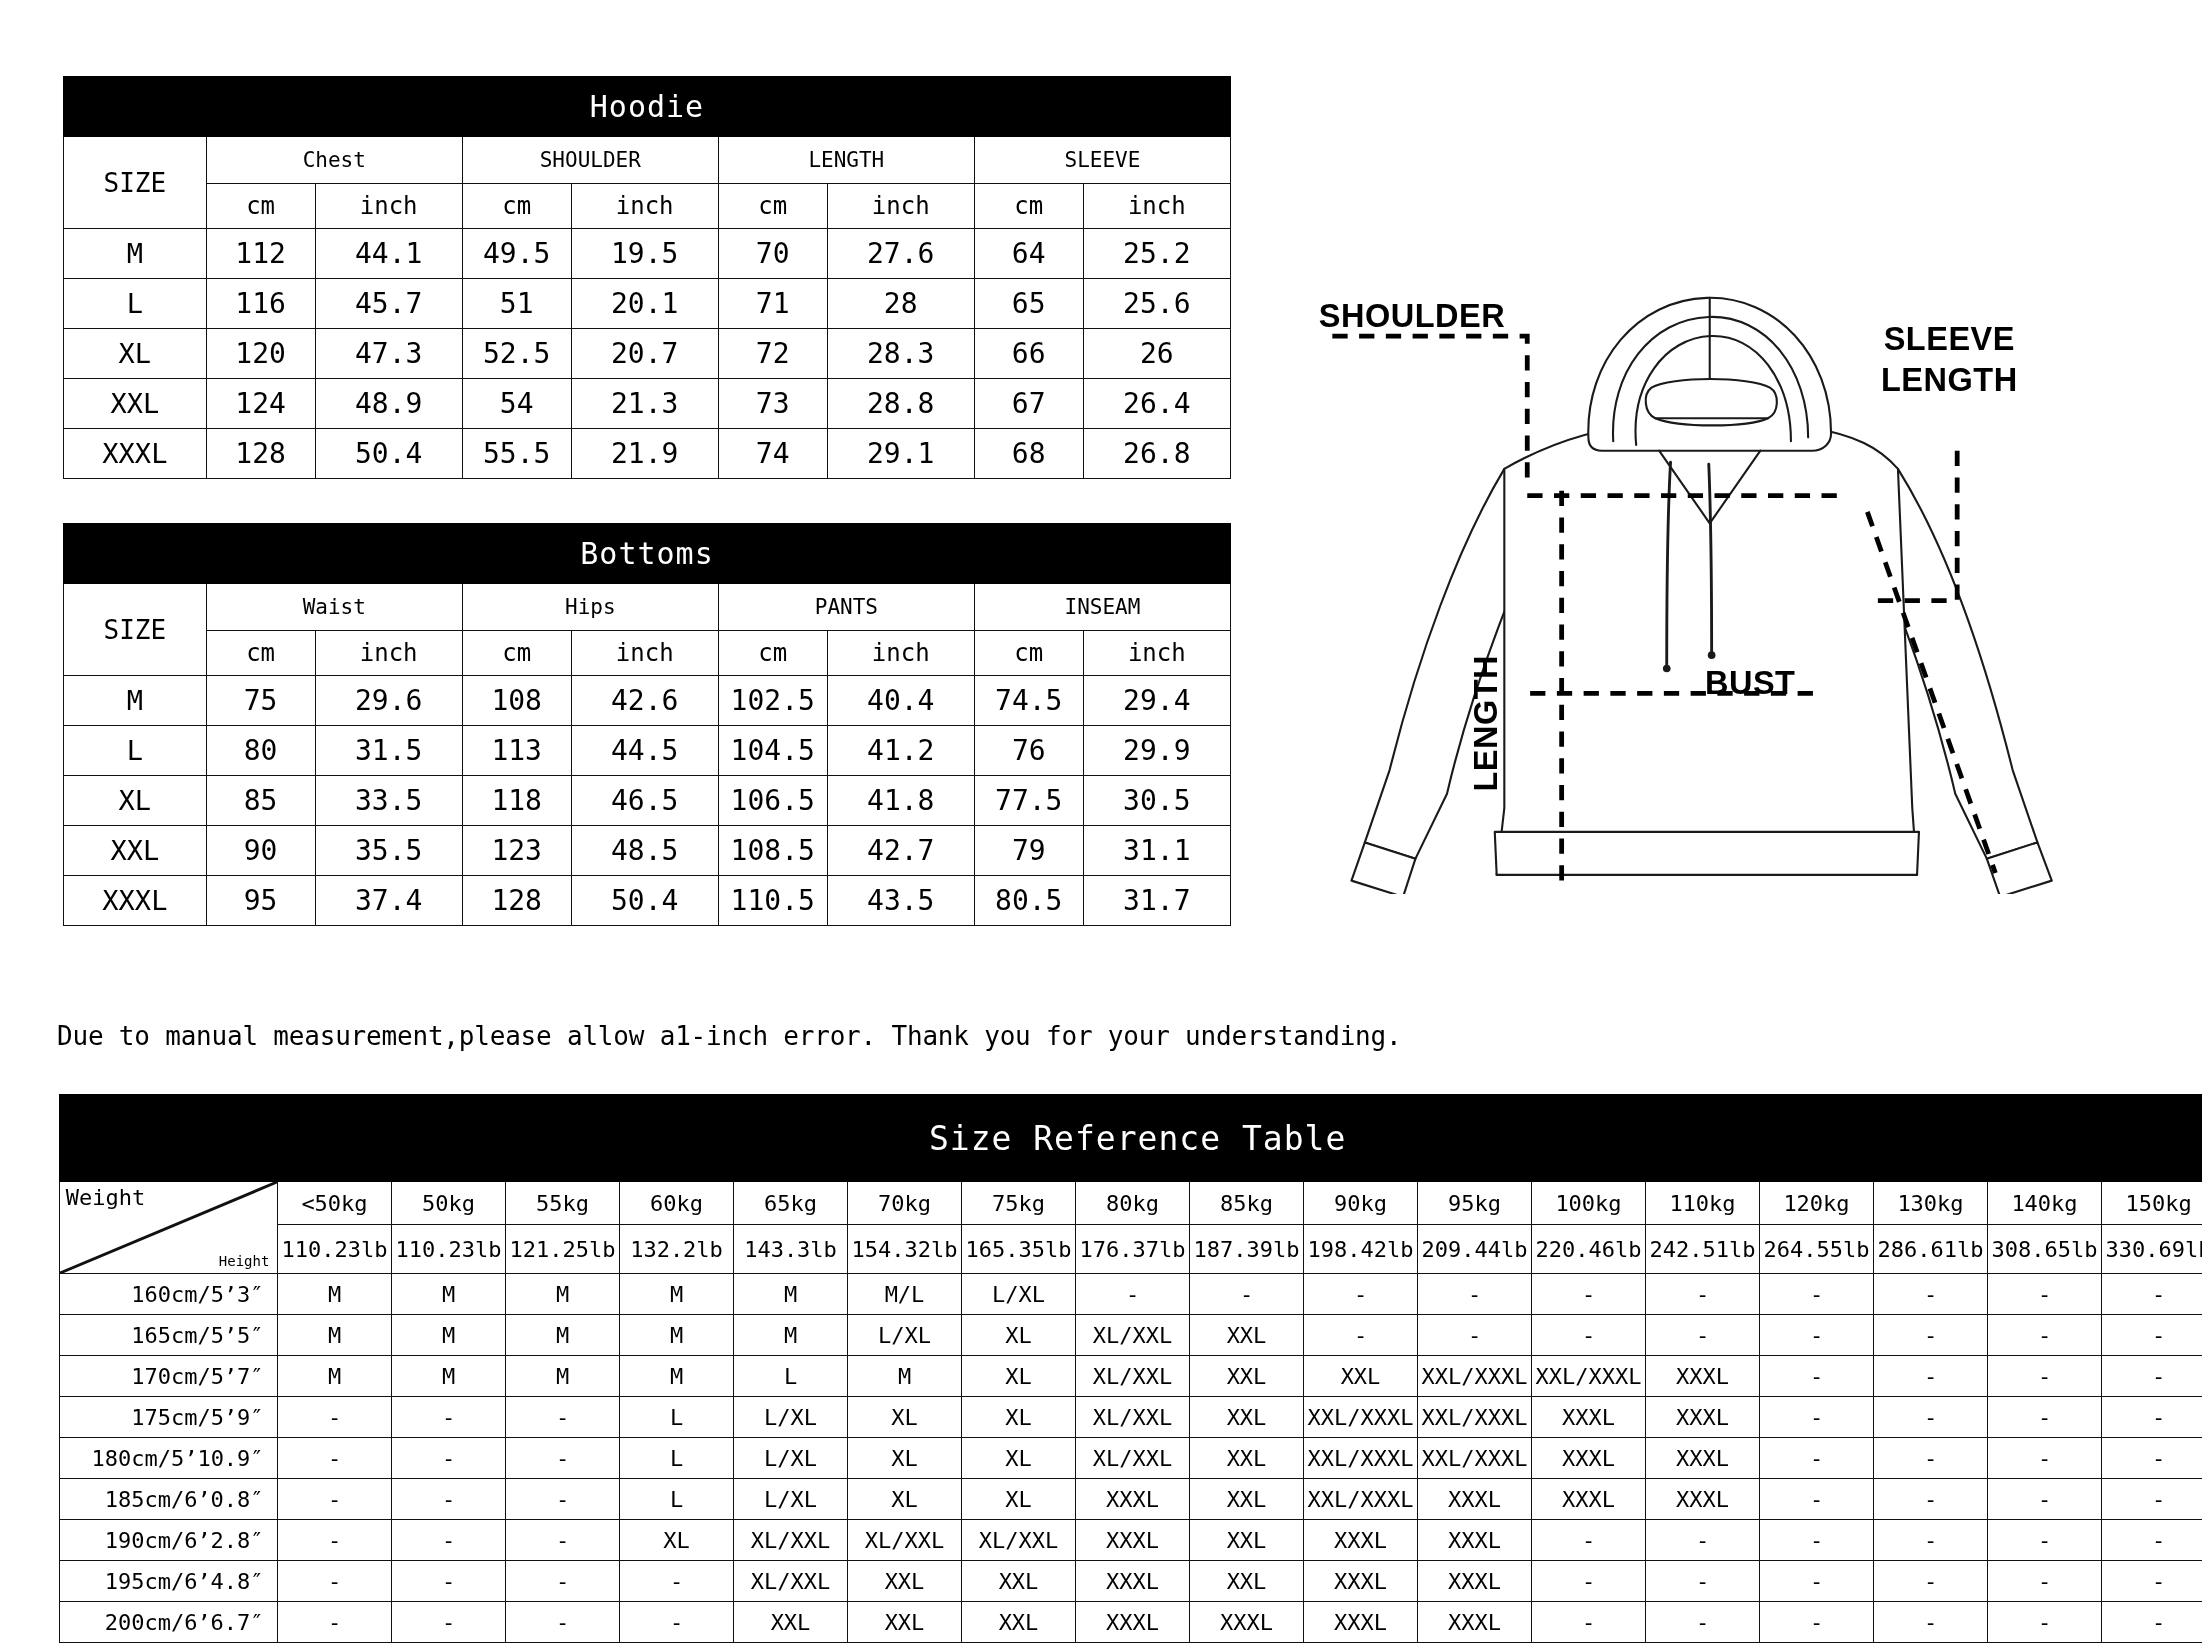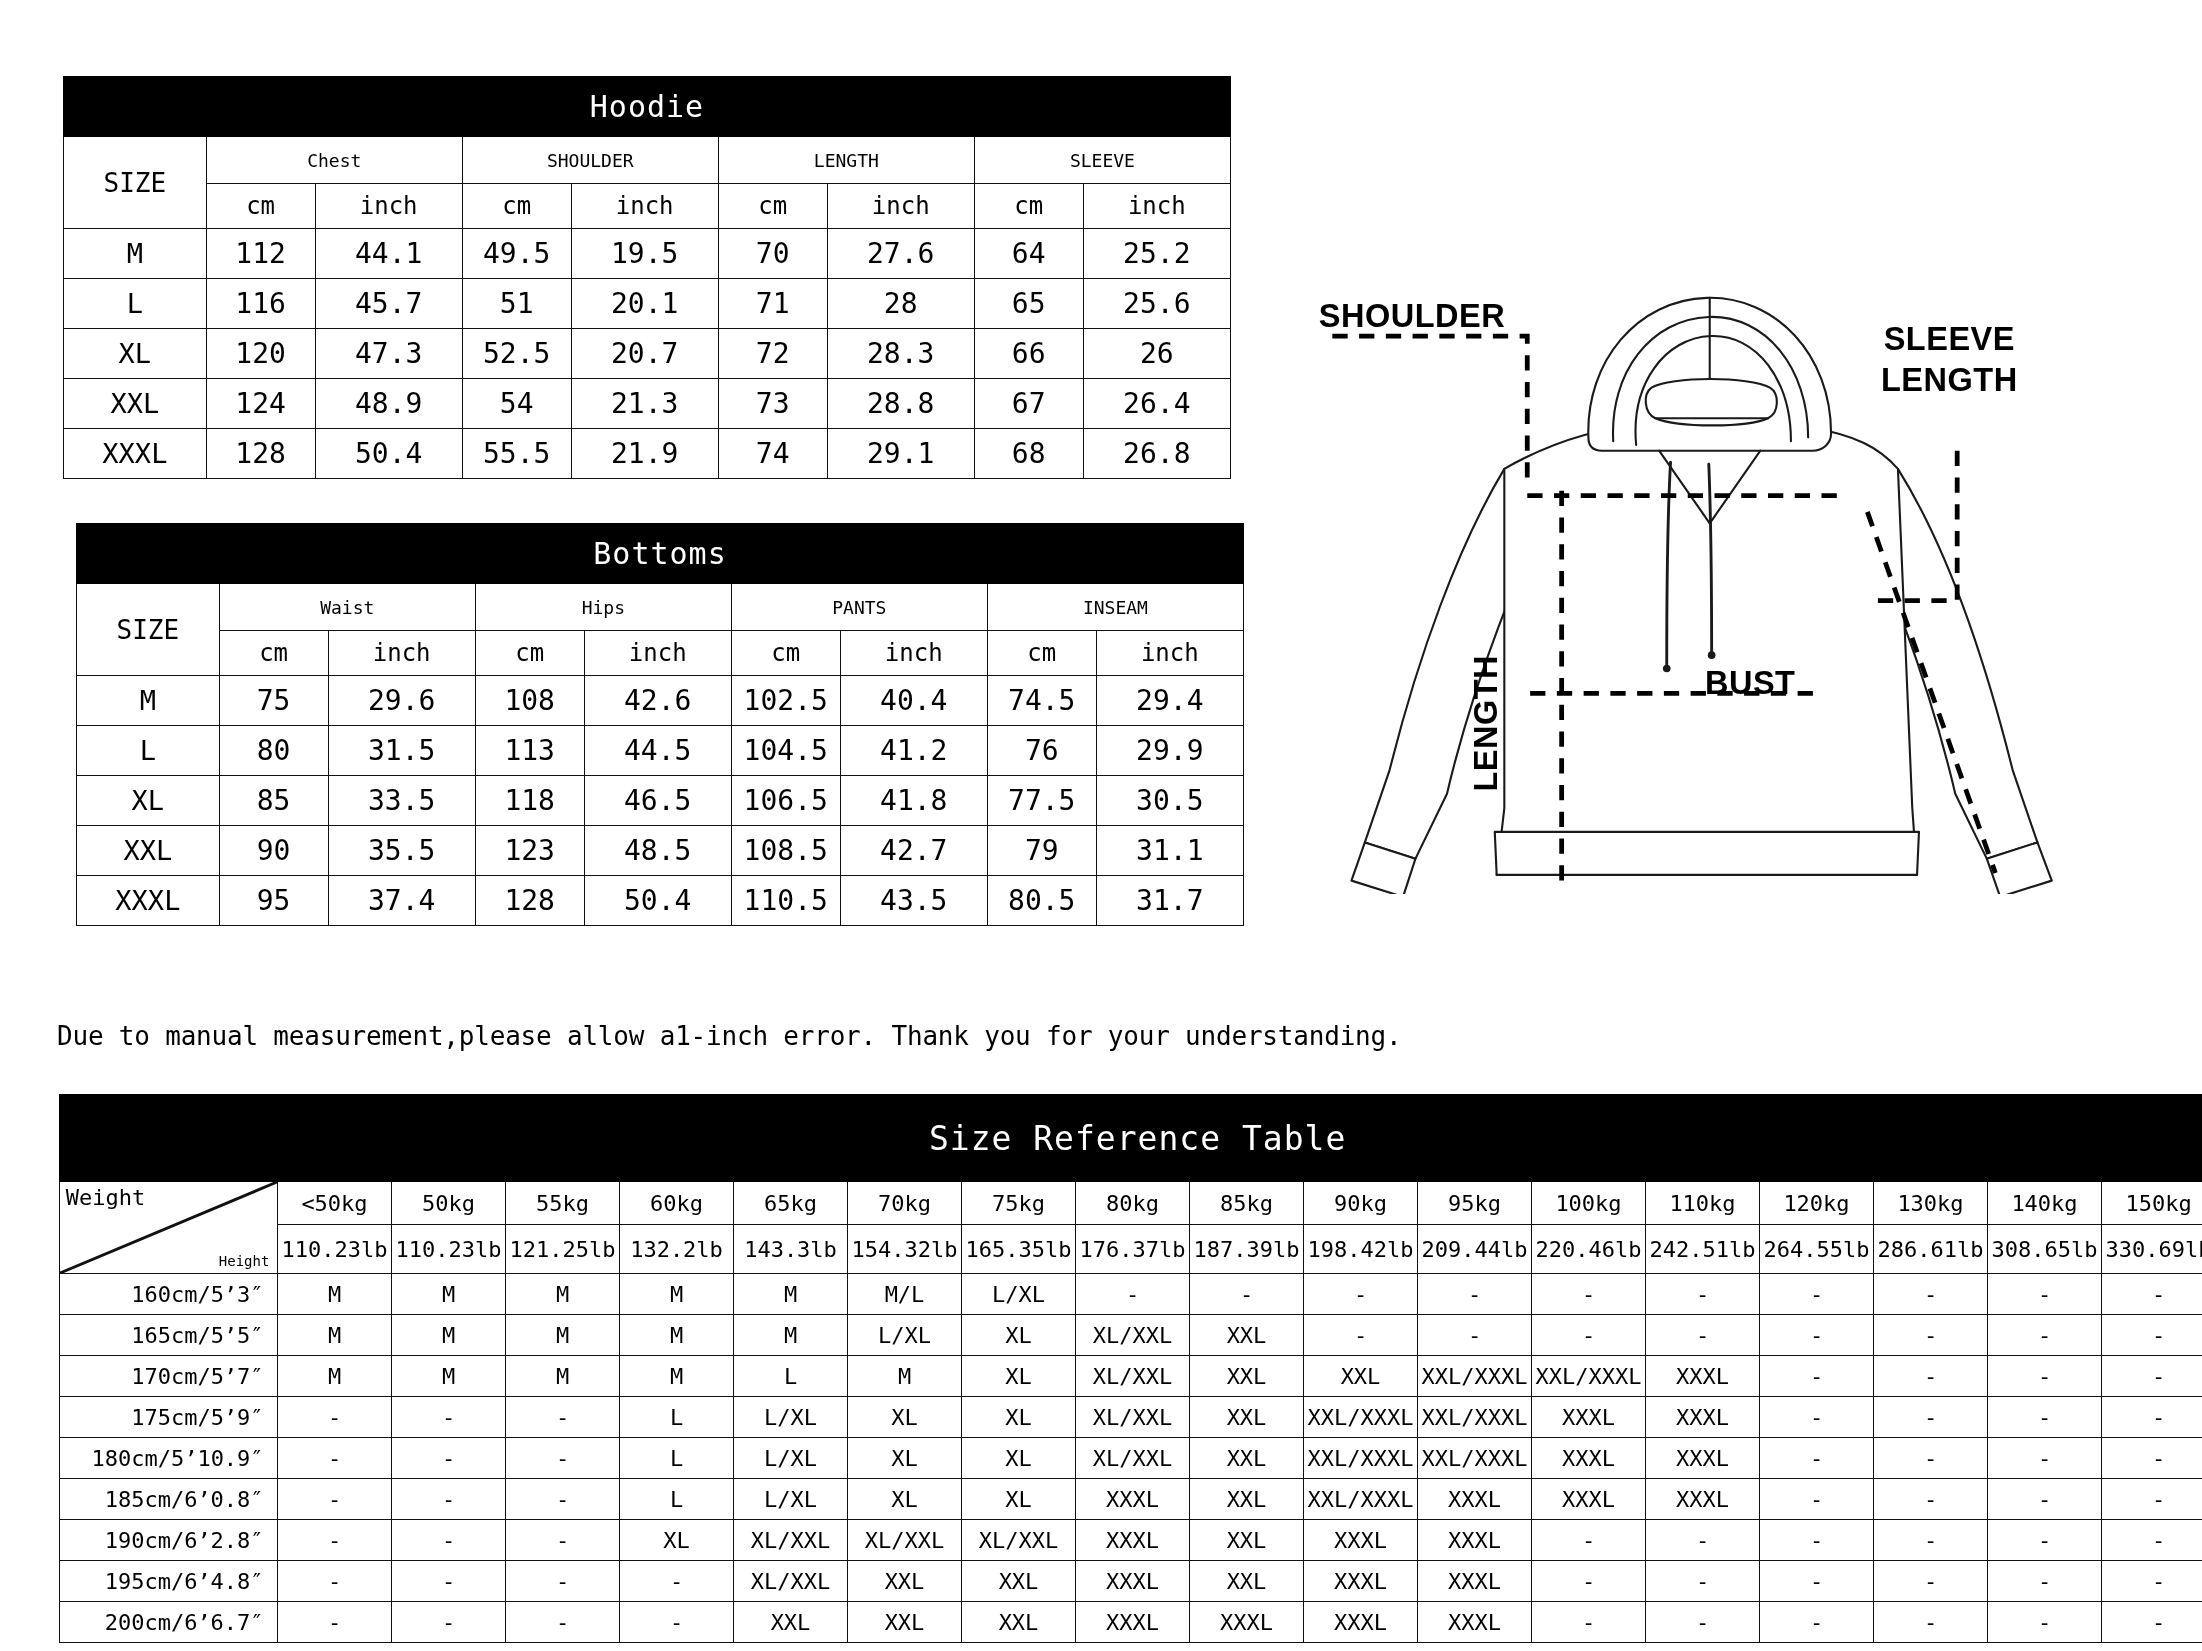--- a/index.html
+++ b/index.html
@@ -42,30 +42,30 @@
     font-weight: 400;
   }
 
   
   .top-tables {
     position: absolute;
     left: 63px;
     top: 76px;
     width: 1347px;
   }
-  #bottoms-wrap { margin-top: 44px; margin-left: 13px; }
+  #bottoms-wrap { margin-top: 44px; }
 
   .meas-table.grid { width: 1168px; }
   .grid .c-size  { width: 126px; }
   .grid .c-cm    { width: 96px; }
   .grid .c-in    { width: 130px; }
 
   .grid .group-head {
     height: 46px;
-    font-size: 18px;
+    font-size: 21px;
   }
   .grid .unit-head {
     height: 44px;
     font-size: 24px;
   }
   .grid .size-head {
     font-size: 26px;
   }
   .grid .body-cell {
     height: 49px;

